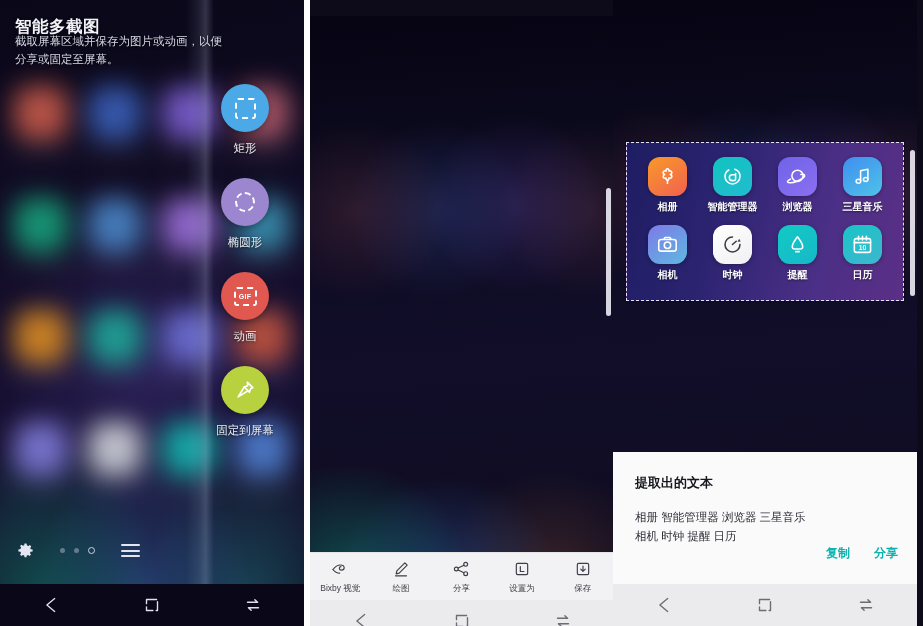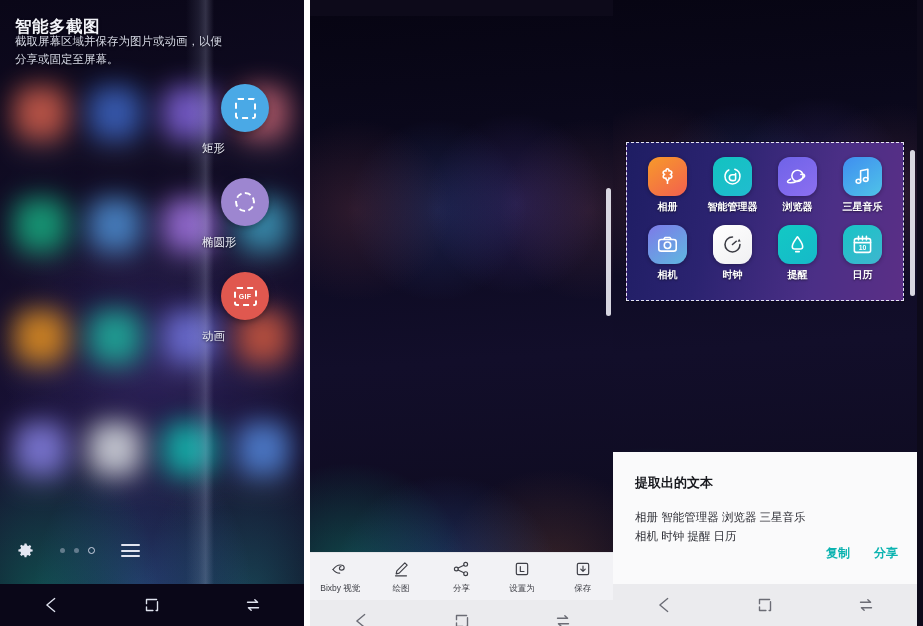--- a/index.html
+++ b/index.html
@@ -43,21 +43,21 @@
     font-size:11.5px; line-height:18px; color:#d6d9e6;
     text-shadow:0 1px 3px rgba(0,0,0,.6);
   }
   .lp-sheen {
     position:absolute; top:0; bottom:0; left:186px; width:28px;
     background:linear-gradient(90deg,rgba(255,255,255,0) 0%,rgba(190,200,240,.10) 45%,rgba(210,215,250,.20) 70%,rgba(255,255,255,0) 100%);
   }
 
   
   .tools { position:absolute; right:16px; top:84px; width:86px; }
-  .tool { margin-bottom:22px; }
+  .tool { margin-bottom:22px; text-align:center; }
   .tool-circ {
     width:48px; height:48px; border-radius:50%; margin:0 auto;
     display:flex; align-items:center; justify-content:center;
     box-shadow:0 2px 7px rgba(0,0,0,.35);
   }
   .tool-lbl {
     margin-top:9px; font-size:11.5px; color:#eceef6; font-weight:500;
     text-shadow:0 1px 3px rgba(0,0,0,.7);
   }
   .dsq { width:21px; height:21px; border:2px dashed #ffffff; border-radius:3px; }
@@ -224,20 +224,29 @@
         <div class="tool-lbl">椭圆形</div>
       </div>
 
       <div class="tool">
         <div class="tool-circ" style="background:#e0584f">
           <div class="dgif">GIF</div>
         </div>
         <div class="tool-lbl">动画</div>
       </div>
 
+      <div class="tool">
+        <div class="tool-circ" style="background:#b8d13e">
+          <svg class="pin" viewBox="0 0 24 24" fill="none" stroke="#ffffff" stroke-width="1.8" stroke-linecap="round" stroke-linejoin="round">
+            <path d="M14.5 3.5l6 6-2.4 1.1-1.3 3.7-5.6-5.6 3.7-1.3z"></path>
+            <path d="M11.2 8.7L4.5 19.5l10.8-6.7"></path>
+          </svg>
+        </div>
+        <div class="tool-lbl">固定到屏幕</div>
+      </div>
     </div>
 
     <div class="dockrow">
       <svg class="gear" viewBox="0 0 24 24" fill="#e4e7f2">
         <path d="M12 8a4 4 0 100 8 4 4 0 000-8zm0 6a2 2 0 110-4 2 2 0 010 4z"></path>
         <path d="M21 13.2v-2.4l-2.3-.4a6.9 6.9 0 00-.7-1.7l1.3-1.9-1.7-1.7-1.9 1.3a6.9 6.9 0 00-1.7-.7L13.2 3h-2.4l-.4 2.3a6.9 6.9 0 00-1.7.7L6.8 4.7 5.1 6.4l1.3 1.9a6.9 6.9 0 00-.7 1.7L3 10.8v2.4l2.7.4c.17.6.4 1.17.7 1.7l-1.3 1.9 1.7 1.7 1.9-1.3c.53.3 1.1.53 1.7.7l.4 2.3h2.4l.4-2.3c.6-.17 1.17-.4 1.7-.7l1.9 1.3 1.7-1.7-1.3-1.9c.3-.53.53-1.1.7-1.7z"></path>
       </svg>
       <div class="pgdots">
         <span class="pgdot"></span>
         <span class="pgdot"></span>

